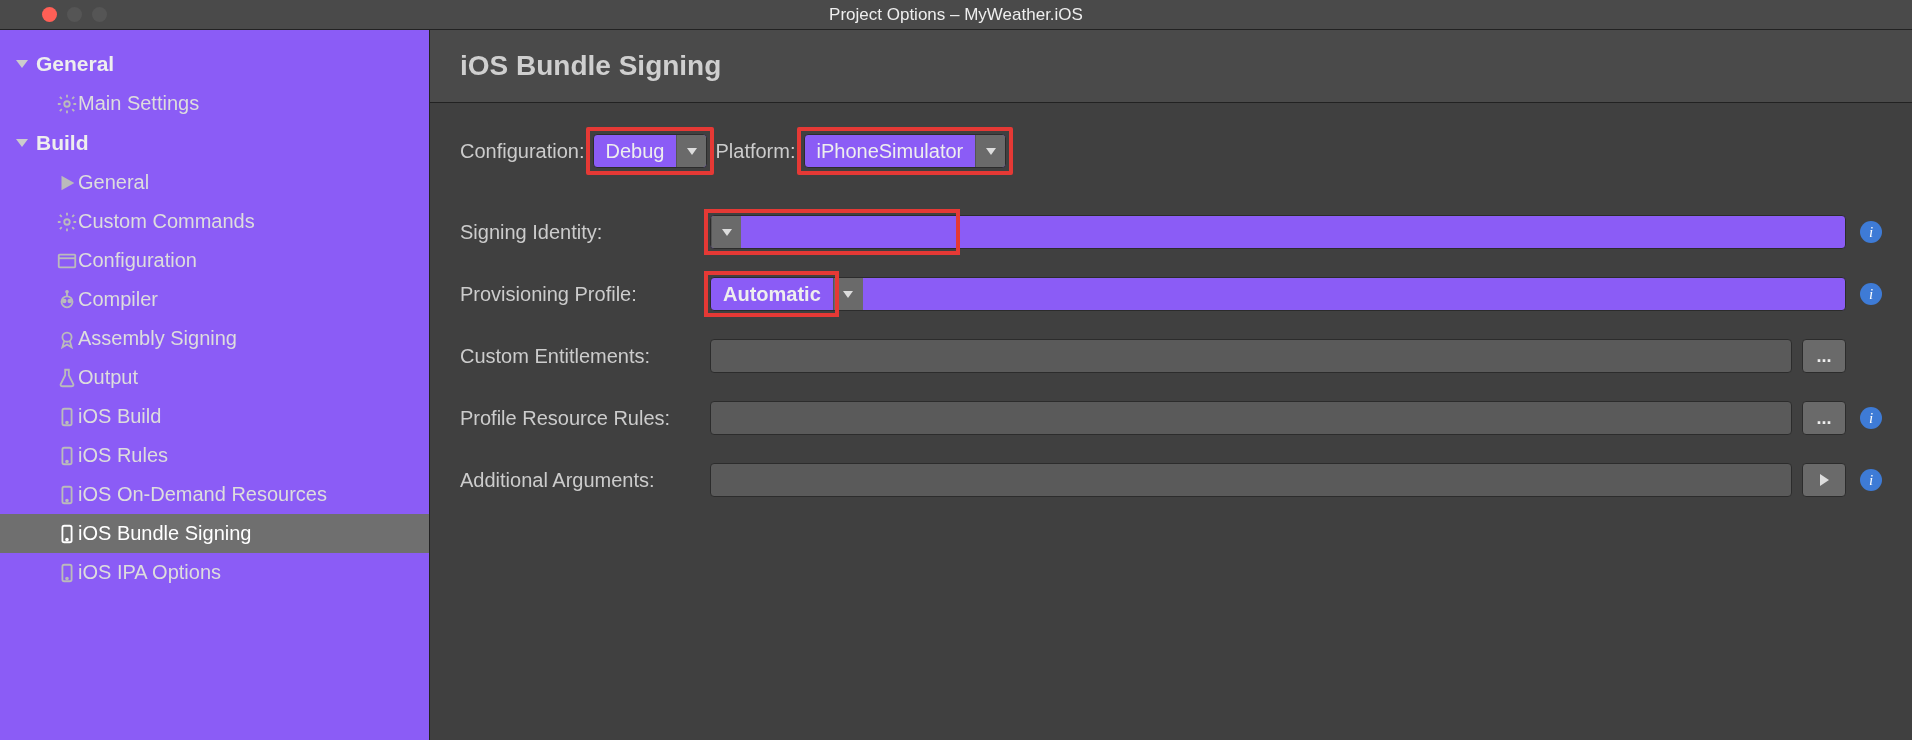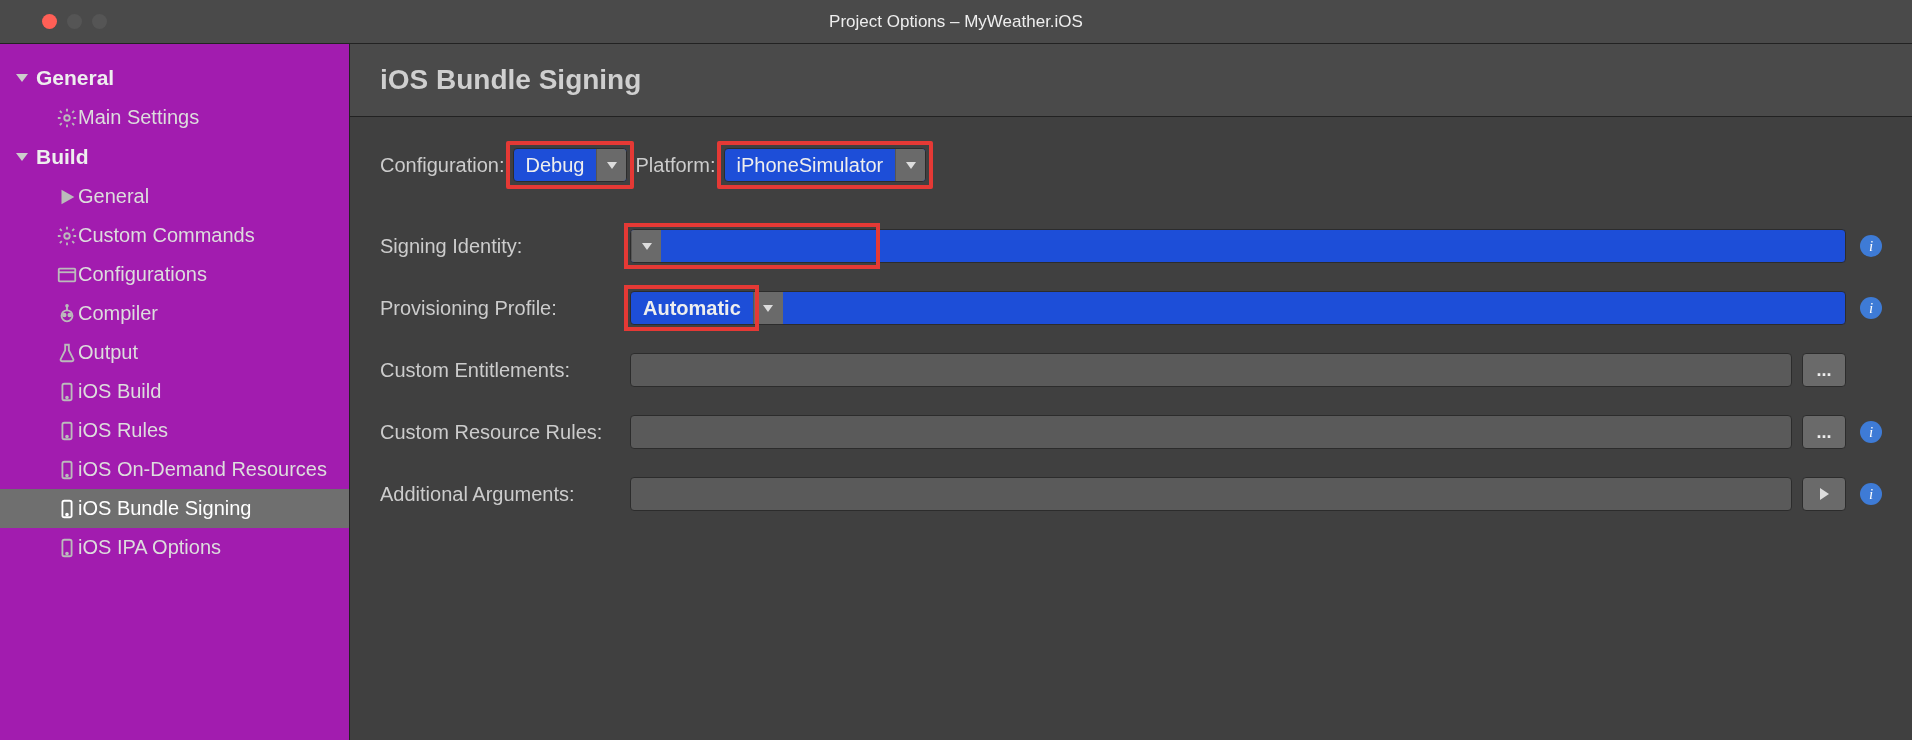--- a/index.html
+++ b/index.html
@@ -1,46 +1,46 @@
 <!DOCTYPE html>
 <html><head>
 <meta charset="utf-8">
 <style>
   * { box-sizing: border-box; margin: 0; padding: 0; font-family: -apple-system, "Helvetica Neue", Arial, sans-serif; }
   body { background: #3a3a3a; color: #d0d0d0; width: 1912px; height: 740px; overflow: hidden; }
 
-  .titlebar { height: 44px; background: #4a4a4a; display: flex; align-items: center; position: relative; border-bottom: 1px solid #222; padding-left: 28px; }
+  .titlebar { height: 30px; background: #4a4a4a; display: flex; align-items: center; position: relative; border-bottom: 1px solid #222; padding-left: 28px; }
   .traffic { display: flex; gap: 10px; padding-left: 14px; }
   .tl { width: 15px; height: 15px; border-radius: 50%; }
   .tl.red { background: #ff5f56; }
   .tl.yellow { background: #555; }
   .tl.green { background: #555; }
   .title { position: absolute; left: 50%; transform: translateX(-50%); font-size: 17px; color: #eee; }
 
   .body { display: flex; height: calc(100% - 30px); }
-  .sidebar { width: 350px; background: #a21caf; border-right: 1px solid #222; padding-top: 14px; }
+  .sidebar { width: 430px; background: #8b5cf6; border-right: 1px solid #222; padding-top: 14px; }
   .content { flex: 1; display: flex; flex-direction: column; background: #404040; }
 
   .tree-header { display: flex; align-items: center; gap: 8px; padding: 8px 16px; font-weight: 600; font-size: 21px; color: #eee; cursor: pointer; }
   .tree-header .caret { width: 0; height: 0; border-left: 6px solid transparent; border-right: 6px solid transparent; border-top: 8px solid #ccc; }
   .tree-item { display: flex; align-items: center; gap: 0; padding: 8px 16px 8px 56px; font-size: 20px; color: #ddd; cursor: pointer; }
   .tree-item.selected { background: #6f6f6f; color: #fff; }
   .tree-item .ico { width: 22px; height: 22px; display: flex; align-items: center; justify-content: center; flex-shrink: 0; }
   .tree-item .ico svg { width: 22px; height: 22px; }
 
   .panel-title-wrap { background: #4a4a4a; border-bottom: 1px solid #222; padding: 20px 30px; }
   .panel-title { font-size: 28px; font-weight: 700; color: #cfcfcf; }
 
   .panel-body { padding: 24px 30px; }
   .row { display: flex; align-items: center; margin-bottom: 28px; }
   .row .label { width: 250px; font-size: 20px; color: #ccc; }
   .toprow { display: flex; align-items: center; gap: 1px; margin-bottom: 40px; font-size: 20px; }
   .toprow .lbl { color: #ccc; }
 
-  .dropdown { display: flex; align-items: stretch; background: #1d4ed8; border: 1px solid #2c2c2c; border-radius: 4px; height: 34px; overflow: hidden; }
+  .dropdown { display: flex; align-items: stretch; background: #8b5cf6; border: 1px solid #2c2c2c; border-radius: 4px; height: 34px; overflow: hidden; }
   .dropdown .val { padding: 0 12px; display: flex; align-items: center; color: #eee; font-size: 20px; white-space: nowrap; }
   .dropdown .dd-btn { width: 30px; background: #6a6a6a; border-left: 1px solid #555; display: flex; align-items: center; justify-content: center; }
   .dd-btn .tri { width: 0; height: 0; border-left: 5px solid transparent; border-right: 5px solid transparent; border-top: 7px solid #ddd; }
   .dropdown.wide { flex: 1; }
 
   .redbox { border: 4px solid #e53935; padding: 3px; border-radius: 2px; display: inline-flex; }
   .redbox-fit { border: 4px solid #e53935; position: absolute; pointer-events: none; }
   .relwrap-row { position: relative; display: flex; flex: 1; align-items: center; }
 
   .textinput { flex: 1; height: 34px; background: #5a5a5a; border: 1px solid #2c2c2c; border-radius: 4px; color: #eee; font-size: 18px; padding: 0 10px; }
@@ -100,37 +100,46 @@
         </span>
       <span>Custom Commands</span>
     </div>
     <div class="tree-item">
       <span class="ico">
           <svg viewBox="0 0 24 24" fill="none" stroke="#bbb" stroke-width="2">
             <rect x="3" y="5" width="18" height="14" rx="1"></rect>
             <line x1="3" y1="9" x2="21" y2="9"></line>
           </svg>
         </span>
-      <span>Configurations</span>
+      <span>Configuration</span>
     </div>
     <div class="tree-item">
       <span class="ico">
           <svg viewBox="0 0 24 24" fill="none" stroke="#bbb" stroke-width="2">
             <circle cx="12" cy="14" r="6"></circle>
             <circle cx="9" cy="13" r="1.5" fill="#bbb"></circle>
             <circle cx="15" cy="13" r="1.5" fill="#bbb"></circle>
             <line x1="12" y1="3" x2="12" y2="8"></line>
             <circle cx="12" cy="3" r="1" fill="#bbb"></circle>
           </svg>
         </span>
       <span>Compiler</span>
     </div>
     <div class="tree-item">
       <span class="ico">
           <svg viewBox="0 0 24 24" fill="none" stroke="#bbb" stroke-width="2">
+            <circle cx="12" cy="10" r="5"></circle>
+            <path d="M9 14l-2 7 5-3 5 3-2-7"></path>
+          </svg>
+        </span>
+      <span>Assembly Signing</span>
+    </div>
+    <div class="tree-item">
+      <span class="ico">
+          <svg viewBox="0 0 24 24" fill="none" stroke="#bbb" stroke-width="2">
             <path d="M9 3h6M10 3v6l-5 10a2 2 0 0 0 2 2h10a2 2 0 0 0 2-2l-5-10V3"></path>
           </svg>
         </span>
       <span>Output</span>
     </div>
     <div class="tree-item">
       <span class="ico">
           <svg viewBox="0 0 24 24" fill="none" stroke="#bbb" stroke-width="2">
             <rect x="7" y="3" width="10" height="18" rx="2"></rect>
             <circle cx="12" cy="18" r="1" fill="#bbb"></circle>
@@ -232,21 +241,21 @@
       </div>
 
       <div class="row">
         <span class="label">Custom Entitlements:</span>
         <input class="textinput" value="" style="">
         <span class="btn-square">...</span>
         <span style="width:36px"></span>
       </div>
 
       <div class="row">
-        <span class="label">Custom Resource Rules:</span>
+        <span class="label">Profile Resource Rules:</span>
         <input class="textinput" value="" style="">
         <span class="btn-square">...</span>
         <span class="info-icon">i</span>
       </div>
 
       <div class="row">
         <span class="label">Additional Arguments:</span>
         <input class="textinput" value="" style="">
         <span class="btn-square">
             <span class="tri-r"></span>

